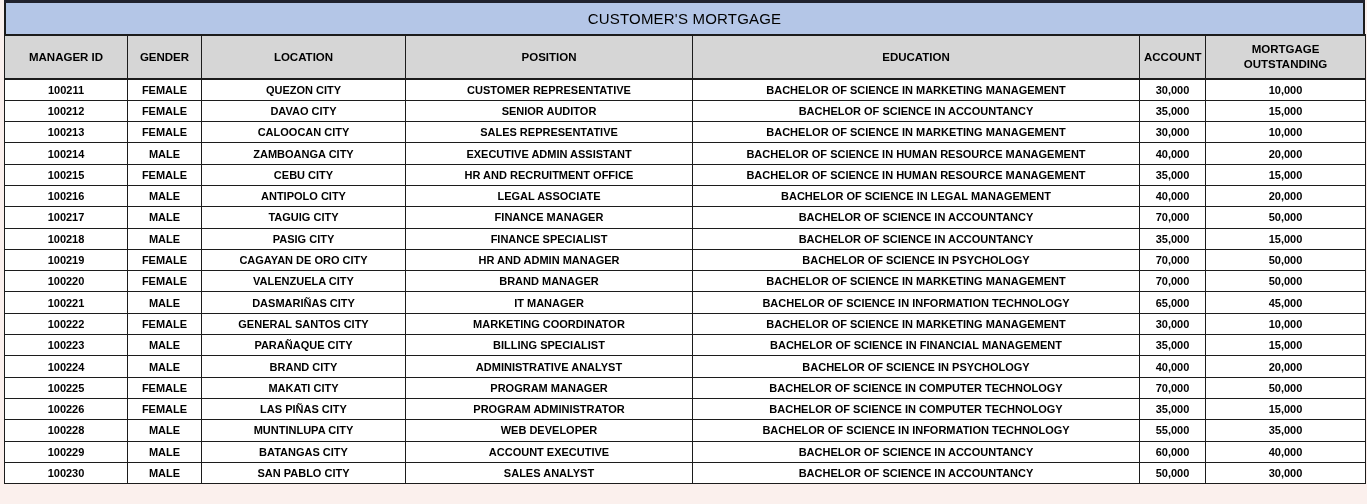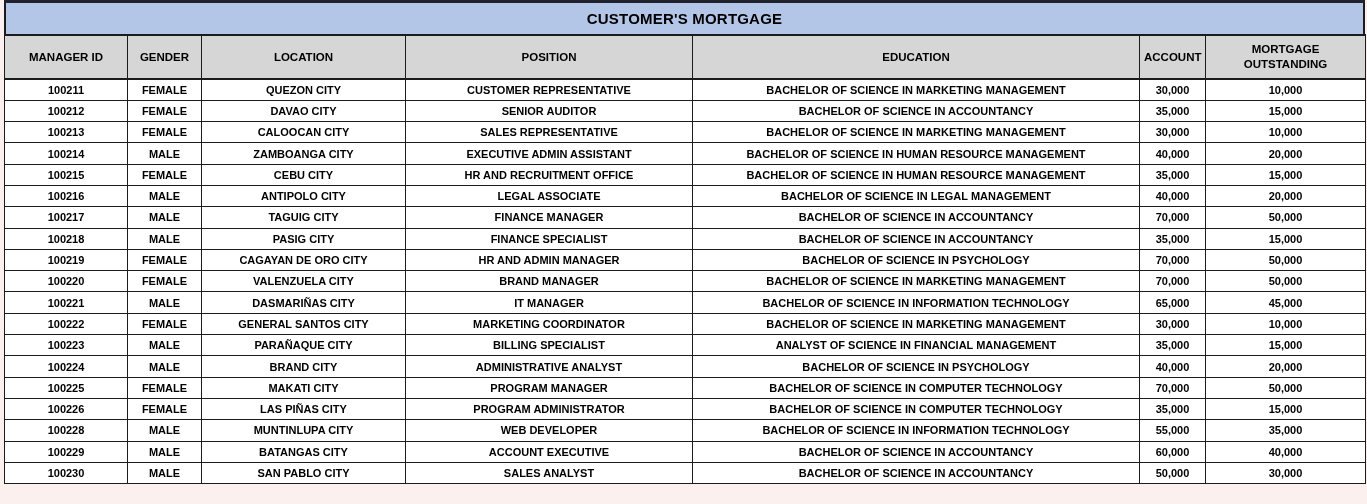--- a/index.html
+++ b/index.html
@@ -21,21 +21,21 @@
   }
   .title-bar {
     height: 31px;
     background: #b4c6e7;
     border-left: 2px solid #1c1c1c;
     border-right: 2px solid #1c1c1c;
     display: flex;
     align-items: center;
     justify-content: center;
     font-size: 15px;
-    font-weight: bold;
+    font-weight: normal;
     color: #000;
     letter-spacing: 0.2px;
   }
   table {
     border-collapse: collapse;
     table-layout: fixed;
     width: 1361px;
   }
   th, td {
     border: 1.5px solid #1c1c1c;
@@ -209,21 +209,21 @@
           <td>MARKETING COORDINATOR</td>
           <td>BACHELOR OF SCIENCE IN MARKETING MANAGEMENT</td>
           <td>30,000</td>
           <td>10,000</td>
         </tr>
         <tr>
           <td>100223</td>
           <td>MALE</td>
           <td>PARAÑAQUE CITY</td>
           <td>BILLING SPECIALIST</td>
-          <td>ANALYST OF SCIENCE IN FINANCIAL MANAGEMENT</td>
+          <td>BACHELOR OF SCIENCE IN FINANCIAL MANAGEMENT</td>
           <td>35,000</td>
           <td>15,000</td>
         </tr>
         <tr>
           <td>100224</td>
           <td>MALE</td>
           <td>BRAND CITY</td>
           <td>ADMINISTRATIVE ANALYST</td>
           <td>BACHELOR OF SCIENCE IN PSYCHOLOGY</td>
           <td>40,000</td>

